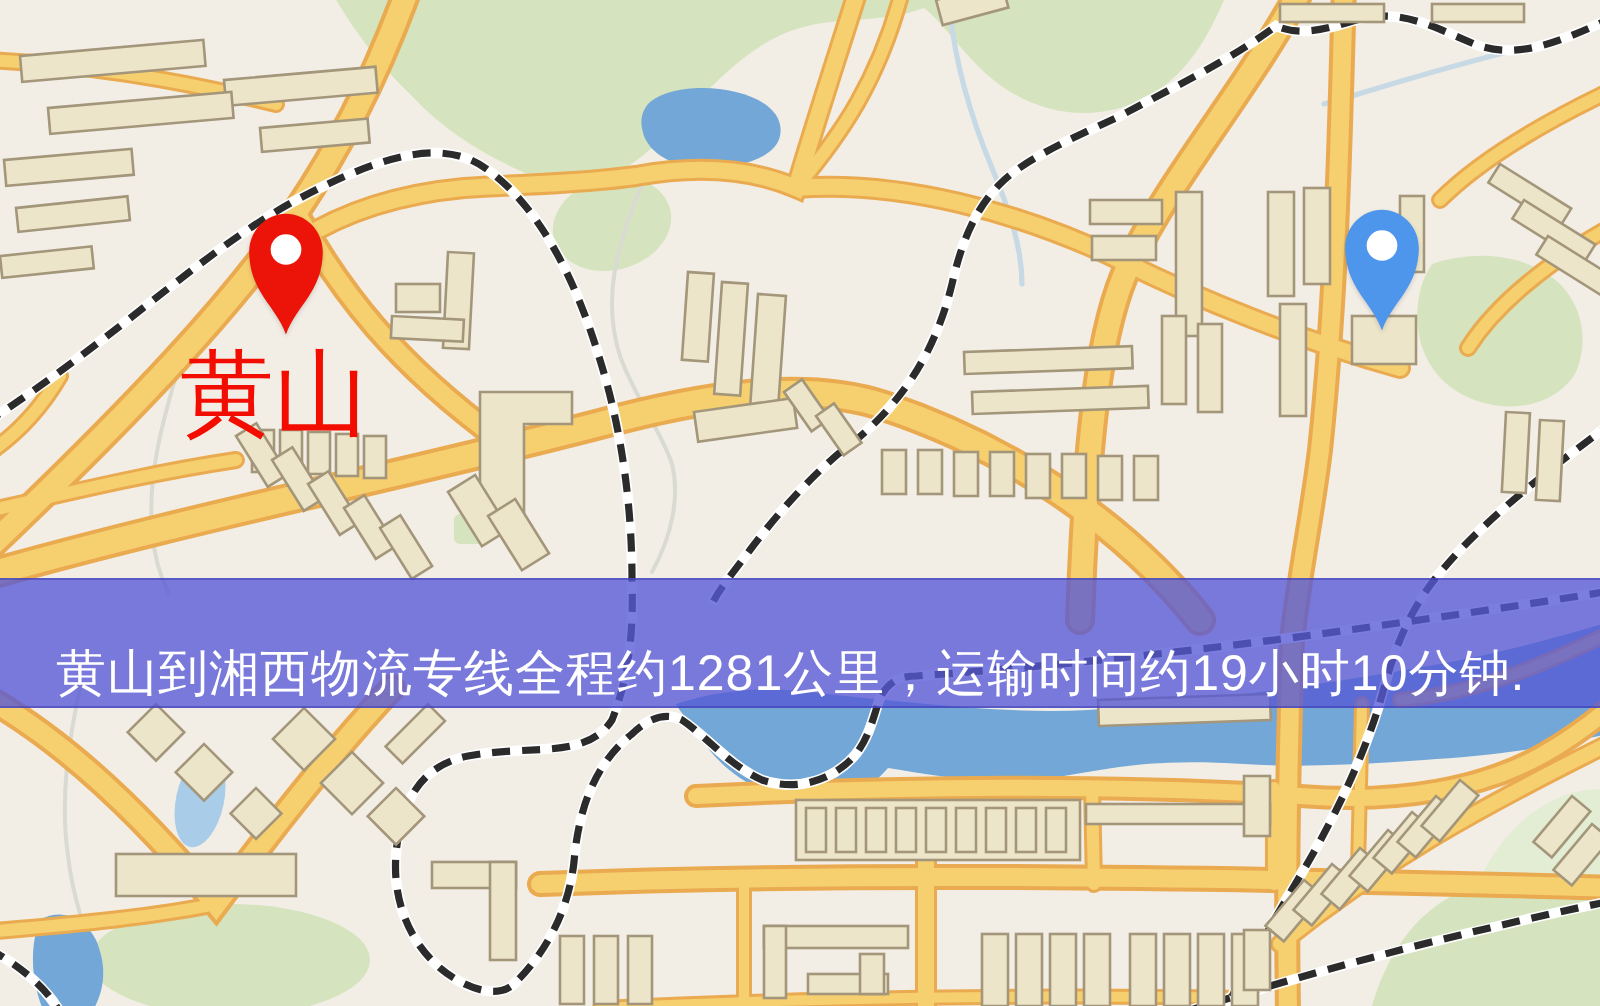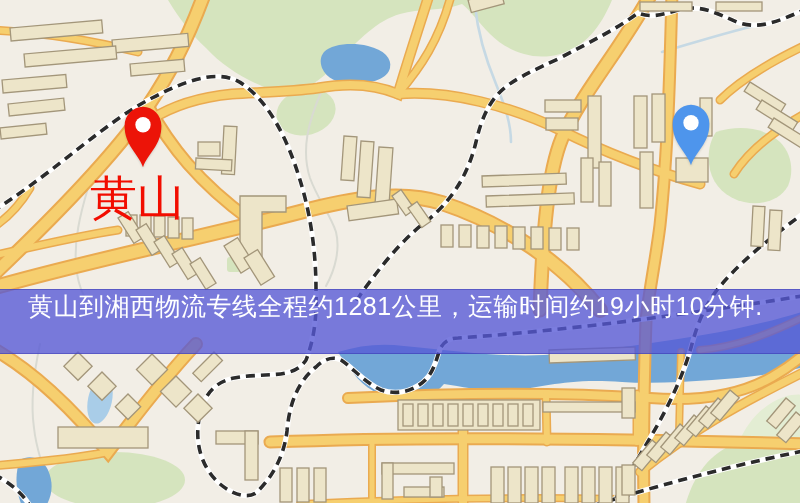--- a/index.html
+++ b/index.html
@@ -22,21 +22,21 @@
   .rail-w use{stroke:var(--rail-light,#FFFFFF);stroke-width:5.2;fill:none;}
   .rail-b use{stroke:var(--rail-dark,#2B2B2B);stroke-width:3.6;stroke-dasharray:9 6;fill:none;}
   .bld{fill:var(--bld-fill,#EDE5C9);stroke:var(--bld-stroke,#A3967A);stroke-width:1.3;}
 
   
   .banner{
     position:absolute;left:0;top:289px;width:800px;height:65px;
     background:var(--banner-bg,rgba(86,88,214,0.78));
     border-top:1px solid rgba(50,50,170,0.45);
     border-bottom:1px solid rgba(50,50,170,0.45);
-    display:flex;align-items:flex-start;box-sizing:border-box;padding-left:28px;
+    display:flex;align-items:flex-end;box-sizing:border-box;padding-left:28px;
   }
   .banner-text{
     color:var(--banner-text,#fff);font-size:25px;letter-spacing:.5px;
     font-family:"Liberation Sans","DejaVu Sans",sans-serif;white-space:nowrap;
   }
   .pin{position:absolute;transform:translate(-50%,-100%);width:45px;height:67px;}
   .pin svg{display:block;width:45px;height:67px;filter:drop-shadow(0 1px 1px rgba(0,0,0,0.15));}
   .pin-origin-head{fill:var(--origin-pin,#EC1408);}
   .pin-dest-head{fill:var(--dest-pin,#4E95EC);}
   .map-label{

